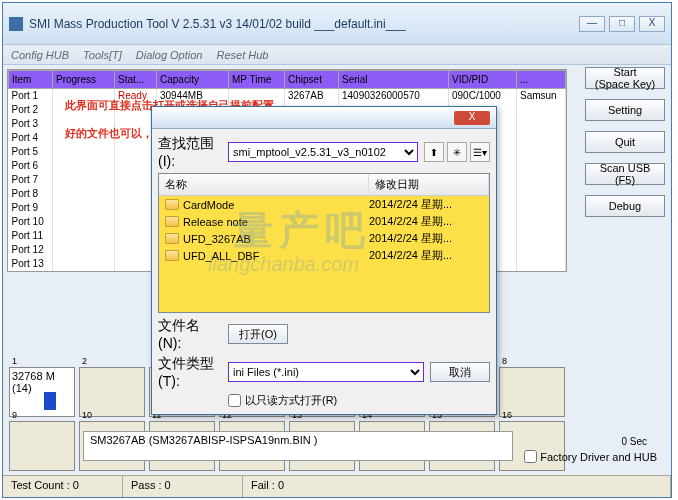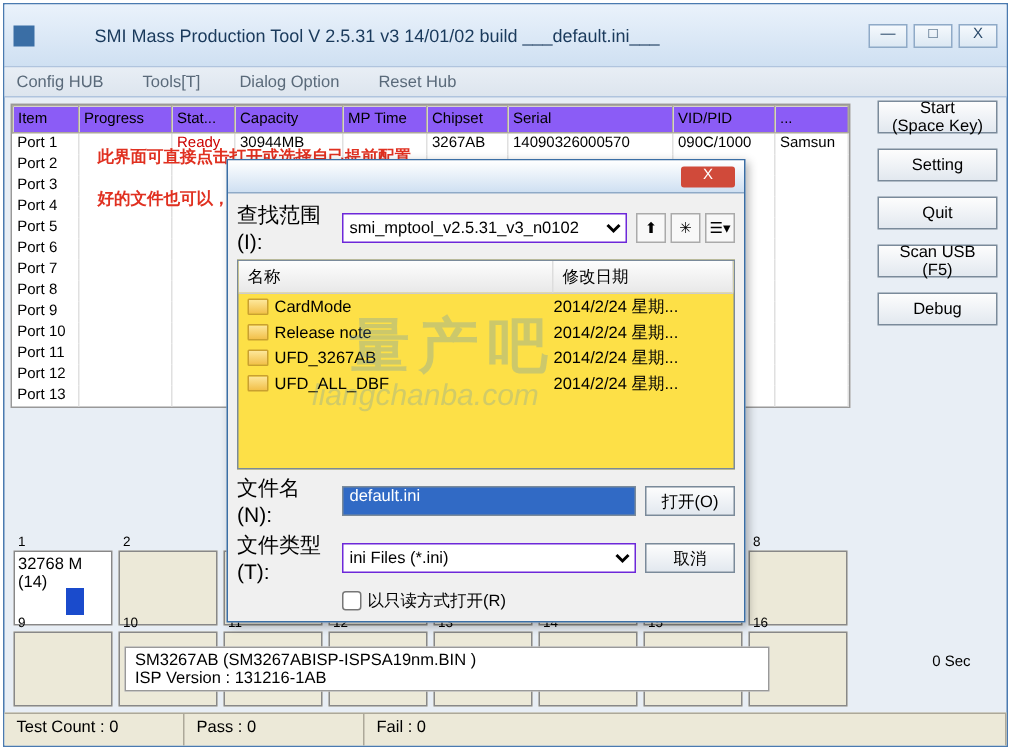--- a/index.html
+++ b/index.html
@@ -1,25 +1,25 @@
 <!DOCTYPE html>
 <html><head>
 <meta charset="utf-8">
 <style>
 * { box-sizing: border-box; margin: 0; padding: 0; font-family: "Microsoft YaHei", Tahoma, sans-serif; font-size: 11px; }
 body { background: #fff; width: 678px; height: 500px; overflow: hidden; position: relative; }
 
 .window { width: 670px; height: 496px; margin: 2px; border: 1px solid #4a7ab0; background: #e8eef5; position: relative; }
-.titlebar { height: 42px; background: linear-gradient(#eaf2fb, #cfe0f2); display: flex; align-items: center; padding: 0 6px; border-bottom: 1px solid #b0c4de; gap: 34px; }
+.titlebar { height: 42px; background: linear-gradient(#eaf2fb, #cfe0f2); display: flex; align-items: center; padding: 0 6px; border-bottom: 1px solid #b0c4de; }
 .titlebar .icon { width: 14px; height: 14px; background: #3a6ea5; margin-right: 6px; }
 .titlebar .title { color: #1a3a5c; font-size: 12px; }
 .winbtns { margin-left: auto; display: flex; gap: 4px; }
 .winbtn { width: 26px; height: 16px; border: 1px solid #8faac7; background: linear-gradient(#f5f9fd,#dce8f3); text-align: center; line-height: 12px; font-size: 10px; color: #2a4a6a; cursor: pointer; }
 
-.menubar { height: 20px; background: linear-gradient(#e8eef5,#dde5ee); display: flex; gap: 26px; padding: 0 8px; align-items: center; color: #5a6a7a; border-bottom: 1px solid #b0c4de; }
+.menubar { height: 20px; background: linear-gradient(#e8eef5,#dde5ee); display: flex; gap: 14px; padding: 0 8px; align-items: center; color: #5a6a7a; border-bottom: 1px solid #b0c4de; font-style: italic; }
 .menubar span { cursor: pointer; }
 
 .content { position: relative; padding: 4px; }
 
 .datagrid { width: 560px; border: 1px solid #999; background: #fff; }
 .datagrid table { width: 100%; border-collapse: collapse; table-layout: fixed; }
 .datagrid th { background: #8b5cf6; border: 1px solid #aca899; padding: 2px 3px; font-weight: normal; font-size: 10px; text-align: left; height: 18px; overflow: hidden; white-space: nowrap; }
 .datagrid td { border-right: 1px solid #e0e0e0; padding: 0 3px; height: 14px; font-size: 10px; white-space: nowrap; overflow: hidden; }
 .ready { color: #c00; }
 
@@ -341,23 +341,26 @@
           <div class="num">15</div>
         </div>
       <div class="slot">
           <div class="num">16</div>
         </div>
     </div>
   </div>
 
   <div class="infobar">
     <div>SM3267AB     (SM3267ABISP-ISPSA19nm.BIN )</div>
-    <div>ISP Version :    131216-1AB</div>
   </div>
   <div class="sec-label">0 Sec</div>
+  <div class="factory-chk">
+    <input type="checkbox" style="">
+    <span>Factory Driver and HUB</span>
+  </div>
 
   <div class="statusbar">
     <div class="s1">Test Count :  0</div>
     <div class="s2">Pass :  0</div>
     <div class="s3">Fail :  0</div>
   </div>
 
   <div class="dialog">
     <div class="dlg-title">
       <span></span>
@@ -402,21 +405,20 @@
         <div class="row">
             <div class="c1">
               <div class="folder-icon"></div>
               <span>UFD_ALL_DBF</span>
             </div>
             <div class="c2">2014/2/24 星期...</div>
           </div>
       </div>
       <div class="dlg-row">
         <div class="dlg-label">文件名(N):</div>
-        <div class="dlg-input sel">default.ini</div>
         <button class="dlg-btn">打开(O)</button>
       </div>
       <div class="dlg-row">
         <div class="dlg-label">文件类型(T):</div>
         <select class="dlg-select"><option>ini Files (*.ini)</option></select>
         <button class="dlg-btn">取消</button>
       </div>
       <div class="dlg-check">
         <input type="checkbox" style="">
         <span>以只读方式打开(R)</span>

